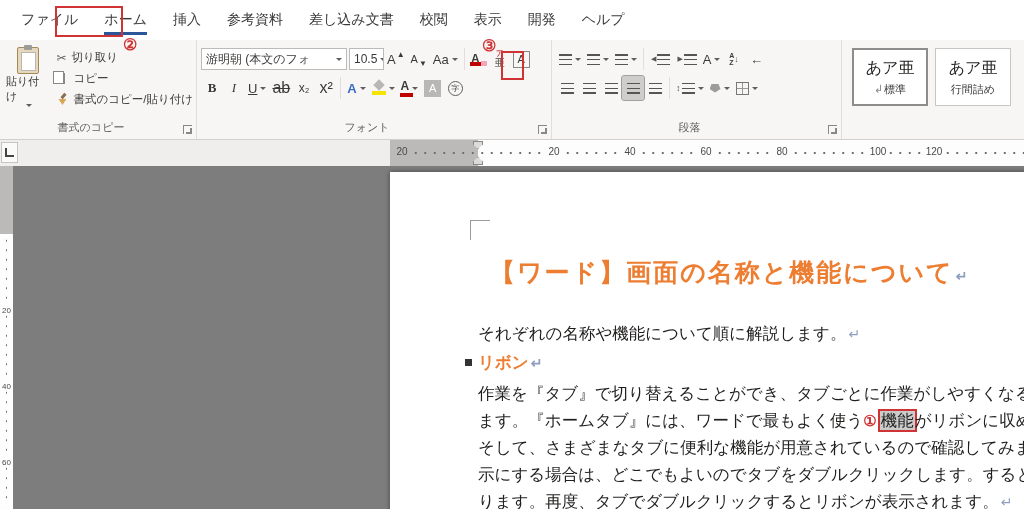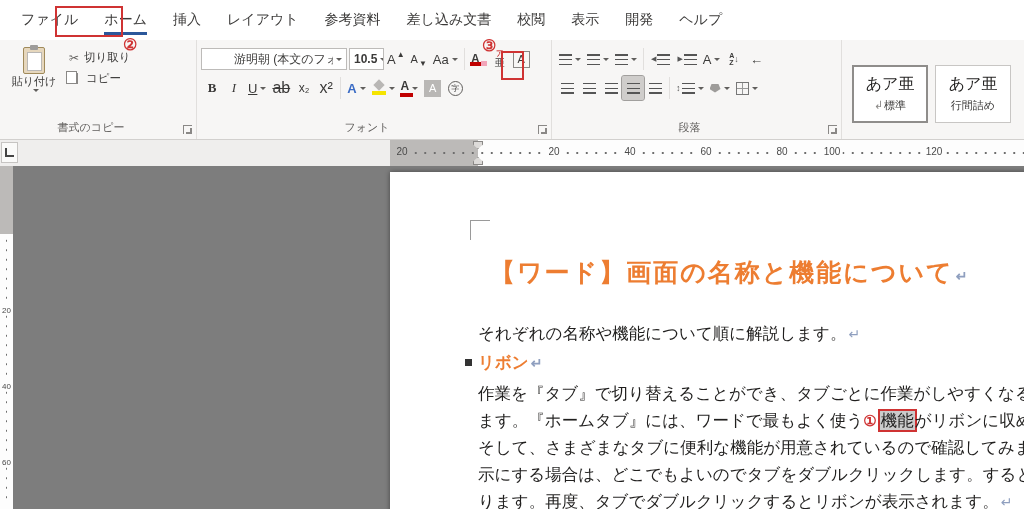--- a/index.html
+++ b/index.html
@@ -38,21 +38,21 @@
   .brush-ic { position:relative; width:12px; height:13px; }
   .brush-ic::before { content:""; position:absolute; left:6px; top:0; width:3px; height:6px; background:#8a6f4e; transform:rotate(40deg); }
   .brush-ic::after { content:""; position:absolute; left:2px; top:6px; width:8px; height:6px; background:#d9a75a; clip-path:polygon(0 0,100% 0,50% 100%); }
 
   
   .g-font { width:355px; }
   .g-font .row1 { margin-top:6px; height:26px; }
   .g-font .row2 { margin-top:3px; height:26px; }
   .combo { display:flex; align-items:center; background:#fff; border:1px solid #bdbbb9; height:22px; padding:0 4px; font-size:12px; color:#3b3a39; white-space:nowrap; overflow:hidden; }
   .combo-name { width:146px; }
-  .combo-size { width:35px; margin-left:2px;font-weight:bold; }
+  .combo-size { width:35px; margin-left:2px; }
   .grow-mark { font-size:8px; color:#3b3a39; margin-left:1px; transform:translateY(-5px); }
   .shrink-mark { font-size:8px; color:#3b3a39; margin-left:1px; transform:translateY(4px); }
   .ruby-btn { display:inline-flex; flex-direction:column; align-items:center; justify-content:center; height:24px; width:20px; border-radius:2px; }
   .ruby-top { font-size:8px; line-height:8px; color:#c00000; }
   .ruby-bottom { font-size:10px; line-height:10px; color:#3b3a39; }
   .border-a { width:17px; height:17px; border:1px solid #8a8886; display:inline-flex; align-items:center; justify-content:center; font-size:11px; }
   .b-bold { font-weight:bold; font-family:"Liberation Serif",serif; }
   .b-italic { font-style:italic; font-family:"Liberation Serif",serif; }
   .b-under { text-decoration:underline; }
   .b-strike { text-decoration:line-through; font-size:16px; }
@@ -72,21 +72,21 @@
   .lines-ic { display:inline-block; width:13px; height:11px; background:repeating-linear-gradient(to bottom,#555 0 1.5px,transparent 1.5px 4.75px); }
   .mini-arrow { font-size:7px; color:#555; margin:0 1px; }
   .sort-ic { display:inline-flex; flex-direction:column; font-size:7px; line-height:7px; font-weight:bold; color:#3b3a39; }
   .updown { font-size:9px; margin-right:1px; color:#555; }
   .bucket-ic { display:inline-block; width:11px; height:9px; background:#9e9c9a; clip-path:polygon(20% 0,80% 0,100% 60%,50% 100%,0 60%); }
   .grid-ic { display:inline-block; width:13px; height:13px; border:1px solid #777; background:
       linear-gradient(#999,#999) center/13px 1px no-repeat,
       linear-gradient(#999,#999) center/1px 13px no-repeat; }
 
   
-  .g-styles { flex:1 1 auto; border-right:none; display:flex; align-items:center; padding:8px 0 0 10px; gap:7px; }
+  .g-styles { flex:1 1 auto; border-right:none; display:flex; align-items:flex-start; padding:8px 0 0 10px; gap:7px; }
   .style-box { width:76px; height:58px; background:#fff; border:1px solid #c8c6c4; display:flex; flex-direction:column; align-items:center; justify-content:center; gap:3px; }
   .style-box.sel { border:2px solid #8f8d8b; }
   .st-preview { font-size:16px; font-family:"Liberation Serif",serif; color:#201f1e; }
   .st-name { font-size:11px; color:#3b3a39; }
   .st-prefix { color:#8a8886; margin-right:1px; }
 
   
   .hruler { position:absolute; top:140px; left:0; width:1024px; height:26px; background:#efeeed; }
   .tabsel { position:absolute; left:1px; top:2px; width:17px; height:21px; background:#fafaf9; border:1px solid #c6c4c2; display:flex; align-items:center; justify-content:center; }
   .tabsel::after { content:""; width:7px; height:7px; border-left:2px solid #444; border-bottom:2px solid #444; }
@@ -134,21 +134,20 @@
 </style>
 </head>
 <body>
 
 <div class="app">
 
   <div class="tabbar">
     <div class="tab">ファイル</div>
     <div class="tab active">ホーム</div>
     <div class="tab">挿入</div>
-    <div class="tab">レイアウト</div>
     <div class="tab">参考資料</div>
     <div class="tab">差し込み文書</div>
     <div class="tab">校閲</div>
     <div class="tab">表示</div>
     <div class="tab">開発</div>
     <div class="tab">ヘルプ</div>
   </div>
 
   <div class="ribbon">
 
@@ -160,29 +159,33 @@
       </div>
       <div class="clip-col">
         <div class="small-btn">
           <span class="scissors">✂</span>
           <span>切り取り</span>
         </div>
         <div class="small-btn">
           <span class="copy-ic"></span>
           <span>コピー</span>
         </div>
+        <div class="small-btn">
+          <span class="brush-ic"></span>
+          <span>書式のコピー/貼り付け</span>
+        </div>
       </div>
       <div class="grp-label">書式のコピー</div>
       <div class="launcher"></div>
     </div>
 
     <div class="group g-font">
       <div class="row row1">
         <div class="combo combo-name">
-          <span style="flex:1;overflow:hidden;margin-left:28px;">游明朝 (本文のフォ</span>
+          <span style="flex:1;overflow:hidden;">游明朝 (本文のフォ</span>
           <span class="caret"></span>
         </div>
         <div class="combo combo-size">
           <span style="flex:1;">10.5</span>
           <span class="caret"></span>
         </div>
         <div class="ib">
           <span>A</span>
             <span class="grow-mark">▲</span>
         </div>
@@ -329,21 +332,21 @@
   <div class="hruler">
     <div class="tabsel"></div>
     <div class="hr-margin"></div>
     <div class="hr-white"></div>
     <div class="hdots"></div>
     <span class="rnum on-gray" style="left:402px;">20</span>
     <span class="rnum on-white" style="left:554px;">20</span>
     <span class="rnum on-white" style="left:630px;">40</span>
     <span class="rnum on-white" style="left:706px;">60</span>
     <span class="rnum on-white" style="left:782px;">80</span>
-    <span class="rnum on-white" style="left:832px;text-align:center;">100</span>
+    <span class="rnum on-white" style="left:878px;text-align:center;">100</span>
     <span class="rnum on-white" style="left:934px;">120</span>
     <div class="ind-t"></div>
     <div class="ind-b"></div>
   </div>
 
   <div class="docbg"></div>
   <div class="vruler">
     <div class="vr-margin"></div>
     <div class="vr-white"></div>
     <div class="vdots"></div>

